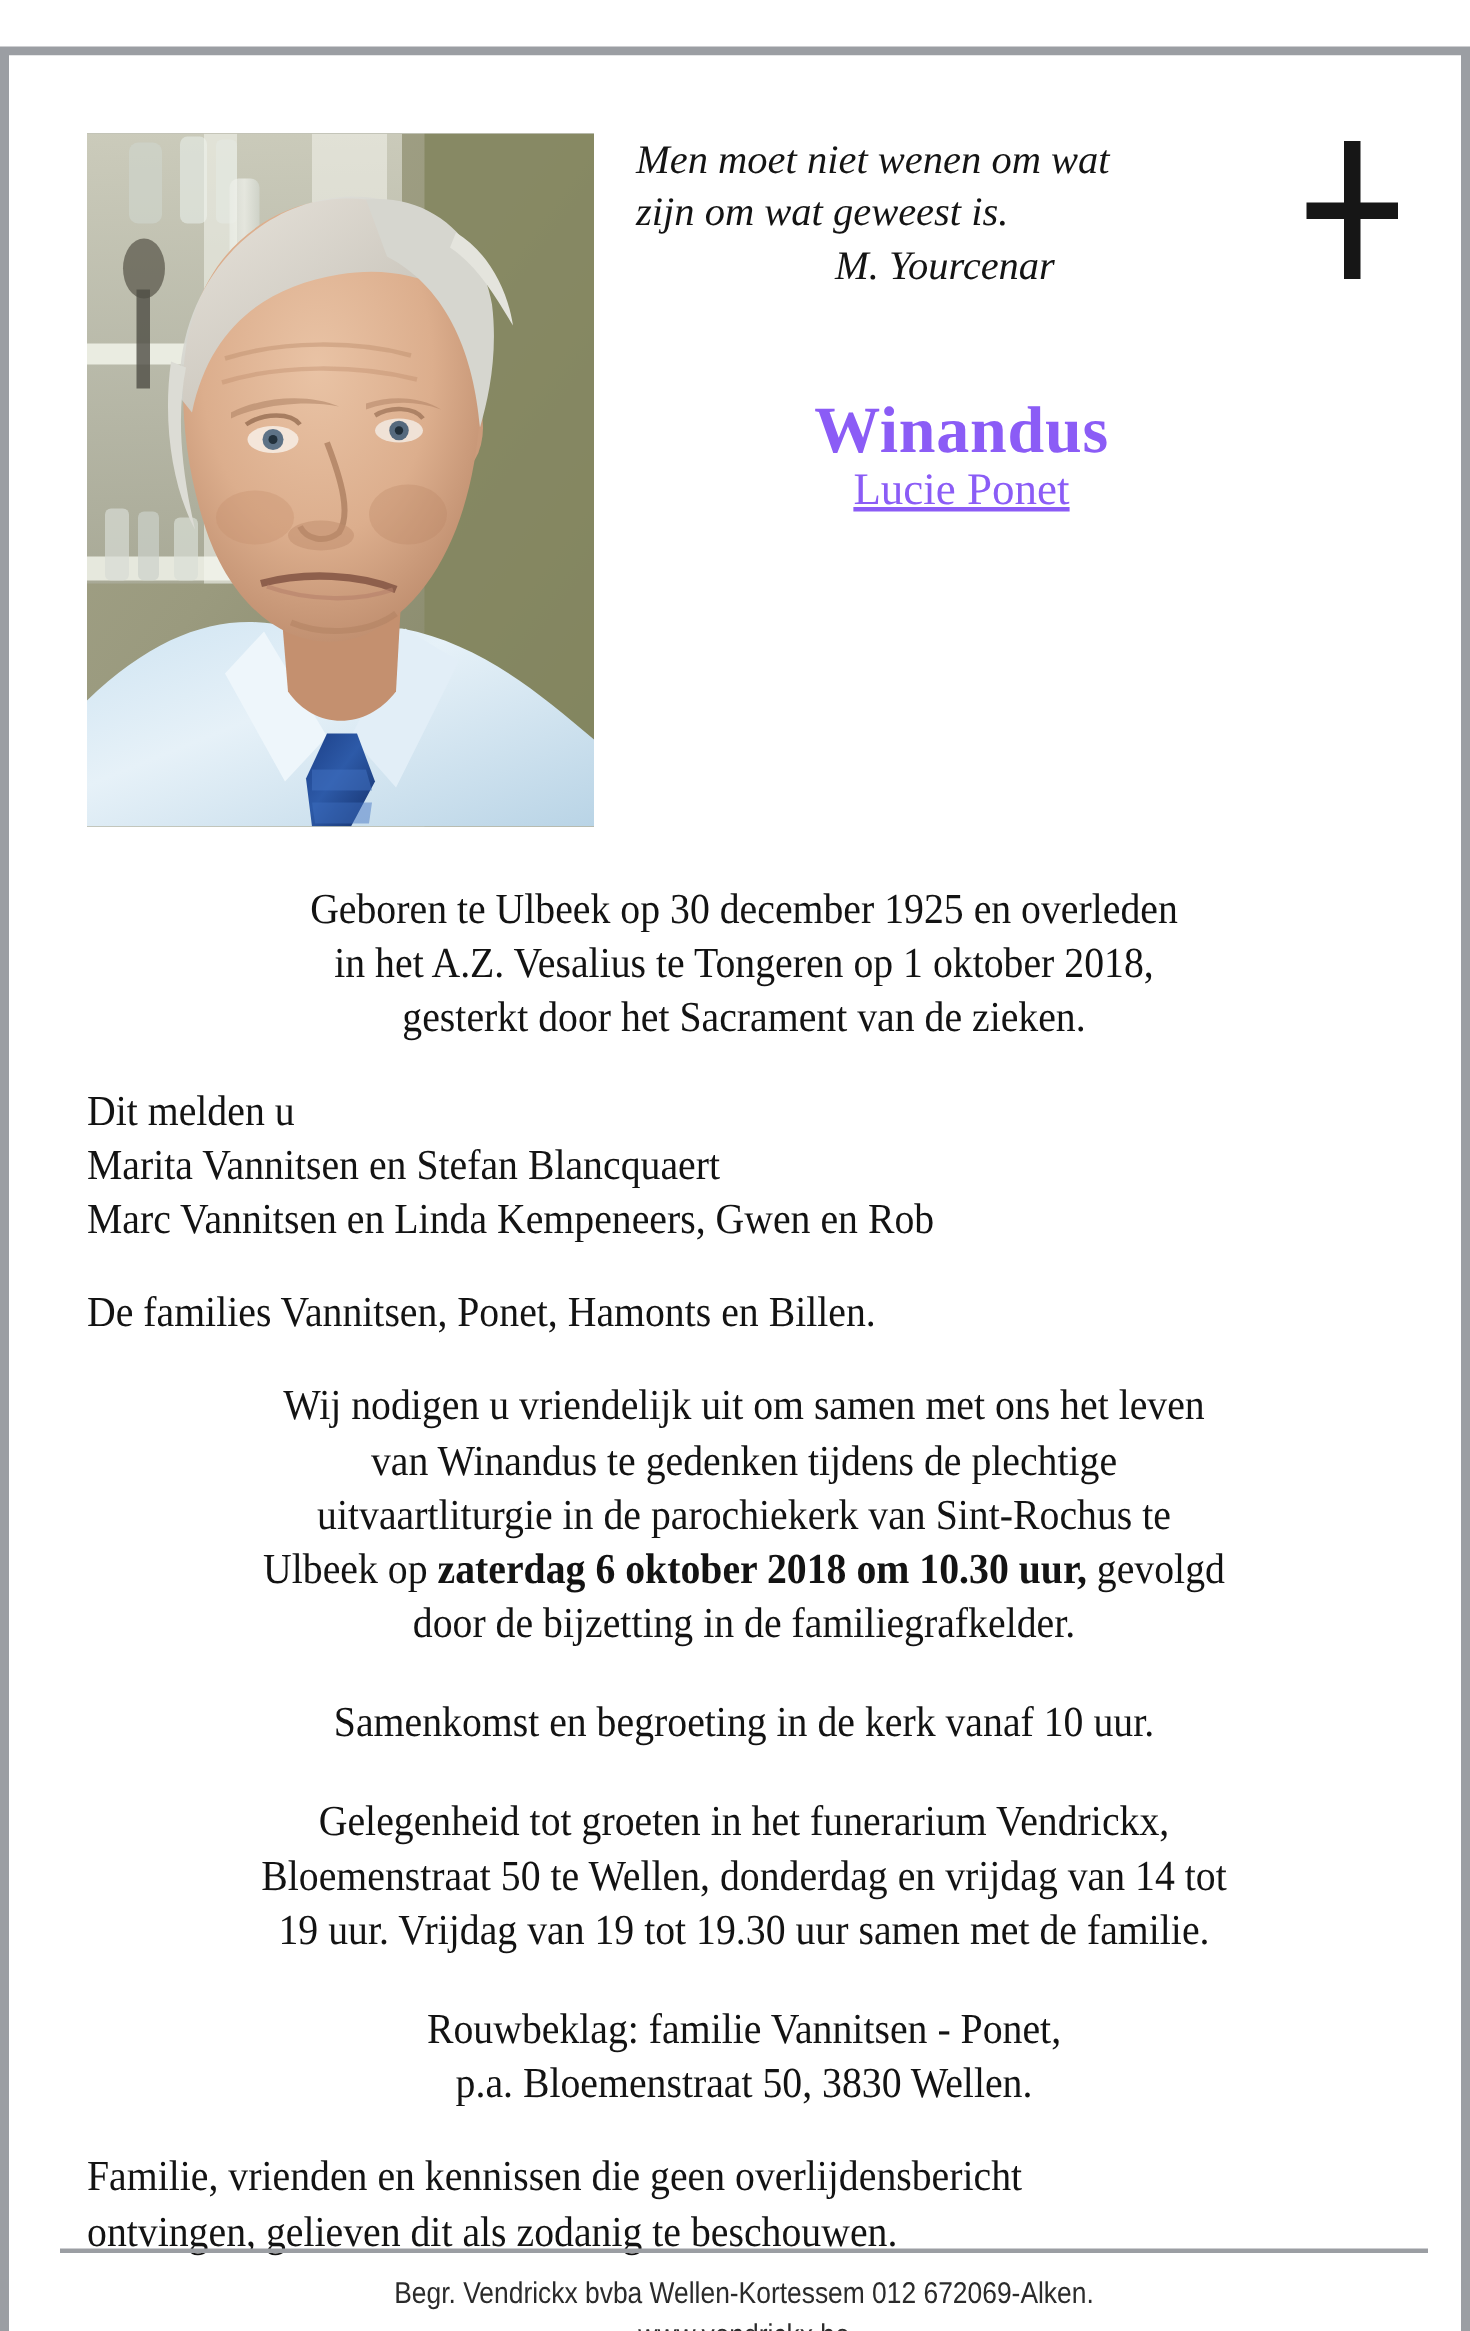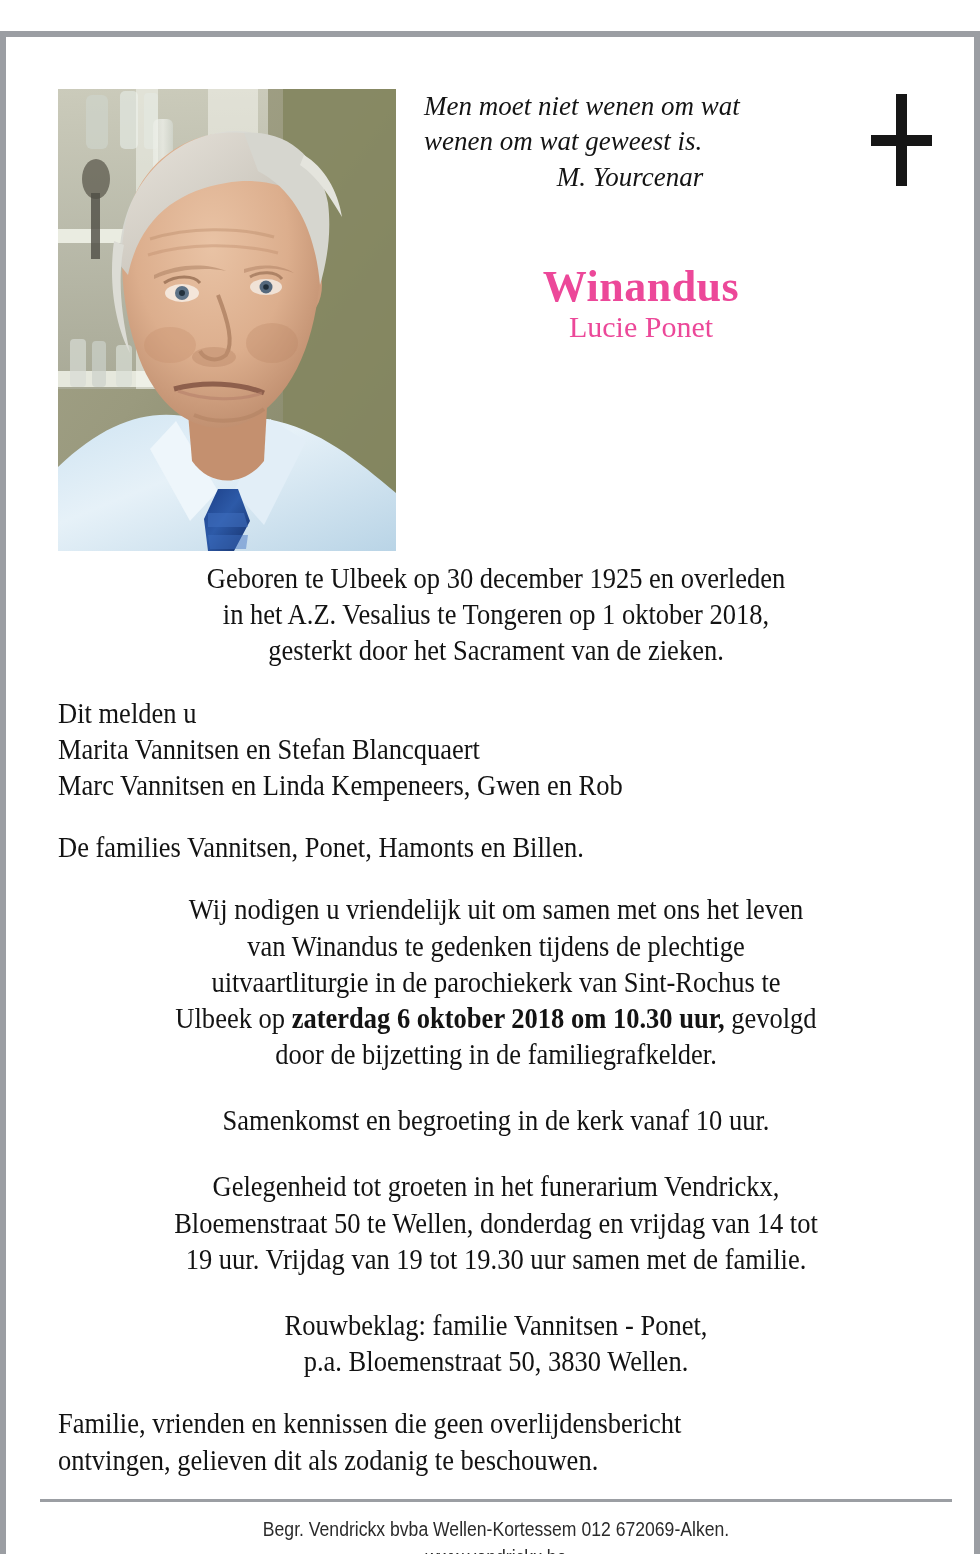--- a/index.html
+++ b/index.html
@@ -92,21 +92,21 @@
     background: #161616;
   }
 
   
   .nameblock {
     position: absolute;
     left: 400px;
     top: 228px;
     width: 470px;
     text-align: center;
-    color: #ec4899;
+    color: #8b5cf6;
   }
   .firstname {
     font-weight: bold;
     font-size: 44px;
     line-height: 1.0;
     letter-spacing: 0.5px;
   }
   .lastname {
     font-weight: bold;
     font-size: 50px;
@@ -115,27 +115,28 @@
   }
   .spouse-label {
     font-style: italic;
     font-size: 30px;
     line-height: 1.2;
     margin-top: 28px;
   }
   .spouse-name {
     font-size: 30px;
     line-height: 1.2;
+    text-decoration: underline;
   }
 
   
   .body {
     position: absolute;
     left: 52px;
-    top: 524px;
+    top: 552px;
     width: 876px;
     font-family: "Liberation Serif", "DejaVu Serif", serif;
     font-size: 28.5px;
     line-height: 1.27;
     color: #131313;
   }
   .body p {
     margin: 0;
     transform: scaleX(0.93);
     transform-origin: center top;
@@ -287,21 +288,21 @@
           <ellipse cx="214" cy="254" rx="26" ry="20" fill="#bb8365" opacity="0.3"></ellipse>
           <path d="M136 326 C 160 336, 190 332, 206 320" stroke="#b0805f" stroke-width="4" fill="none" opacity="0.5"></path>
 
           <path d="M92 150 C 130 138, 180 138, 216 148" stroke="#bd8d6c" stroke-width="3" fill="none" opacity="0.45"></path>
           <path d="M90 166 C 128 154, 180 154, 220 164" stroke="#bd8d6c" stroke-width="3" fill="none" opacity="0.4"></path>
         </svg>
       </div>
 
       <div class="quote">
         <div>Men moet niet wenen om wat</div>
-        <div>wenen om wat geweest is.</div>
+        <div>zijn om wat geweest is.</div>
         <span class="attrib">M. Yourcenar</span>
       </div>
 
       <div class="cross">
         <div class="v"></div>
         <div class="h"></div>
       </div>
 
       <div class="nameblock">
         <div class="firstname">Winandus</div>

